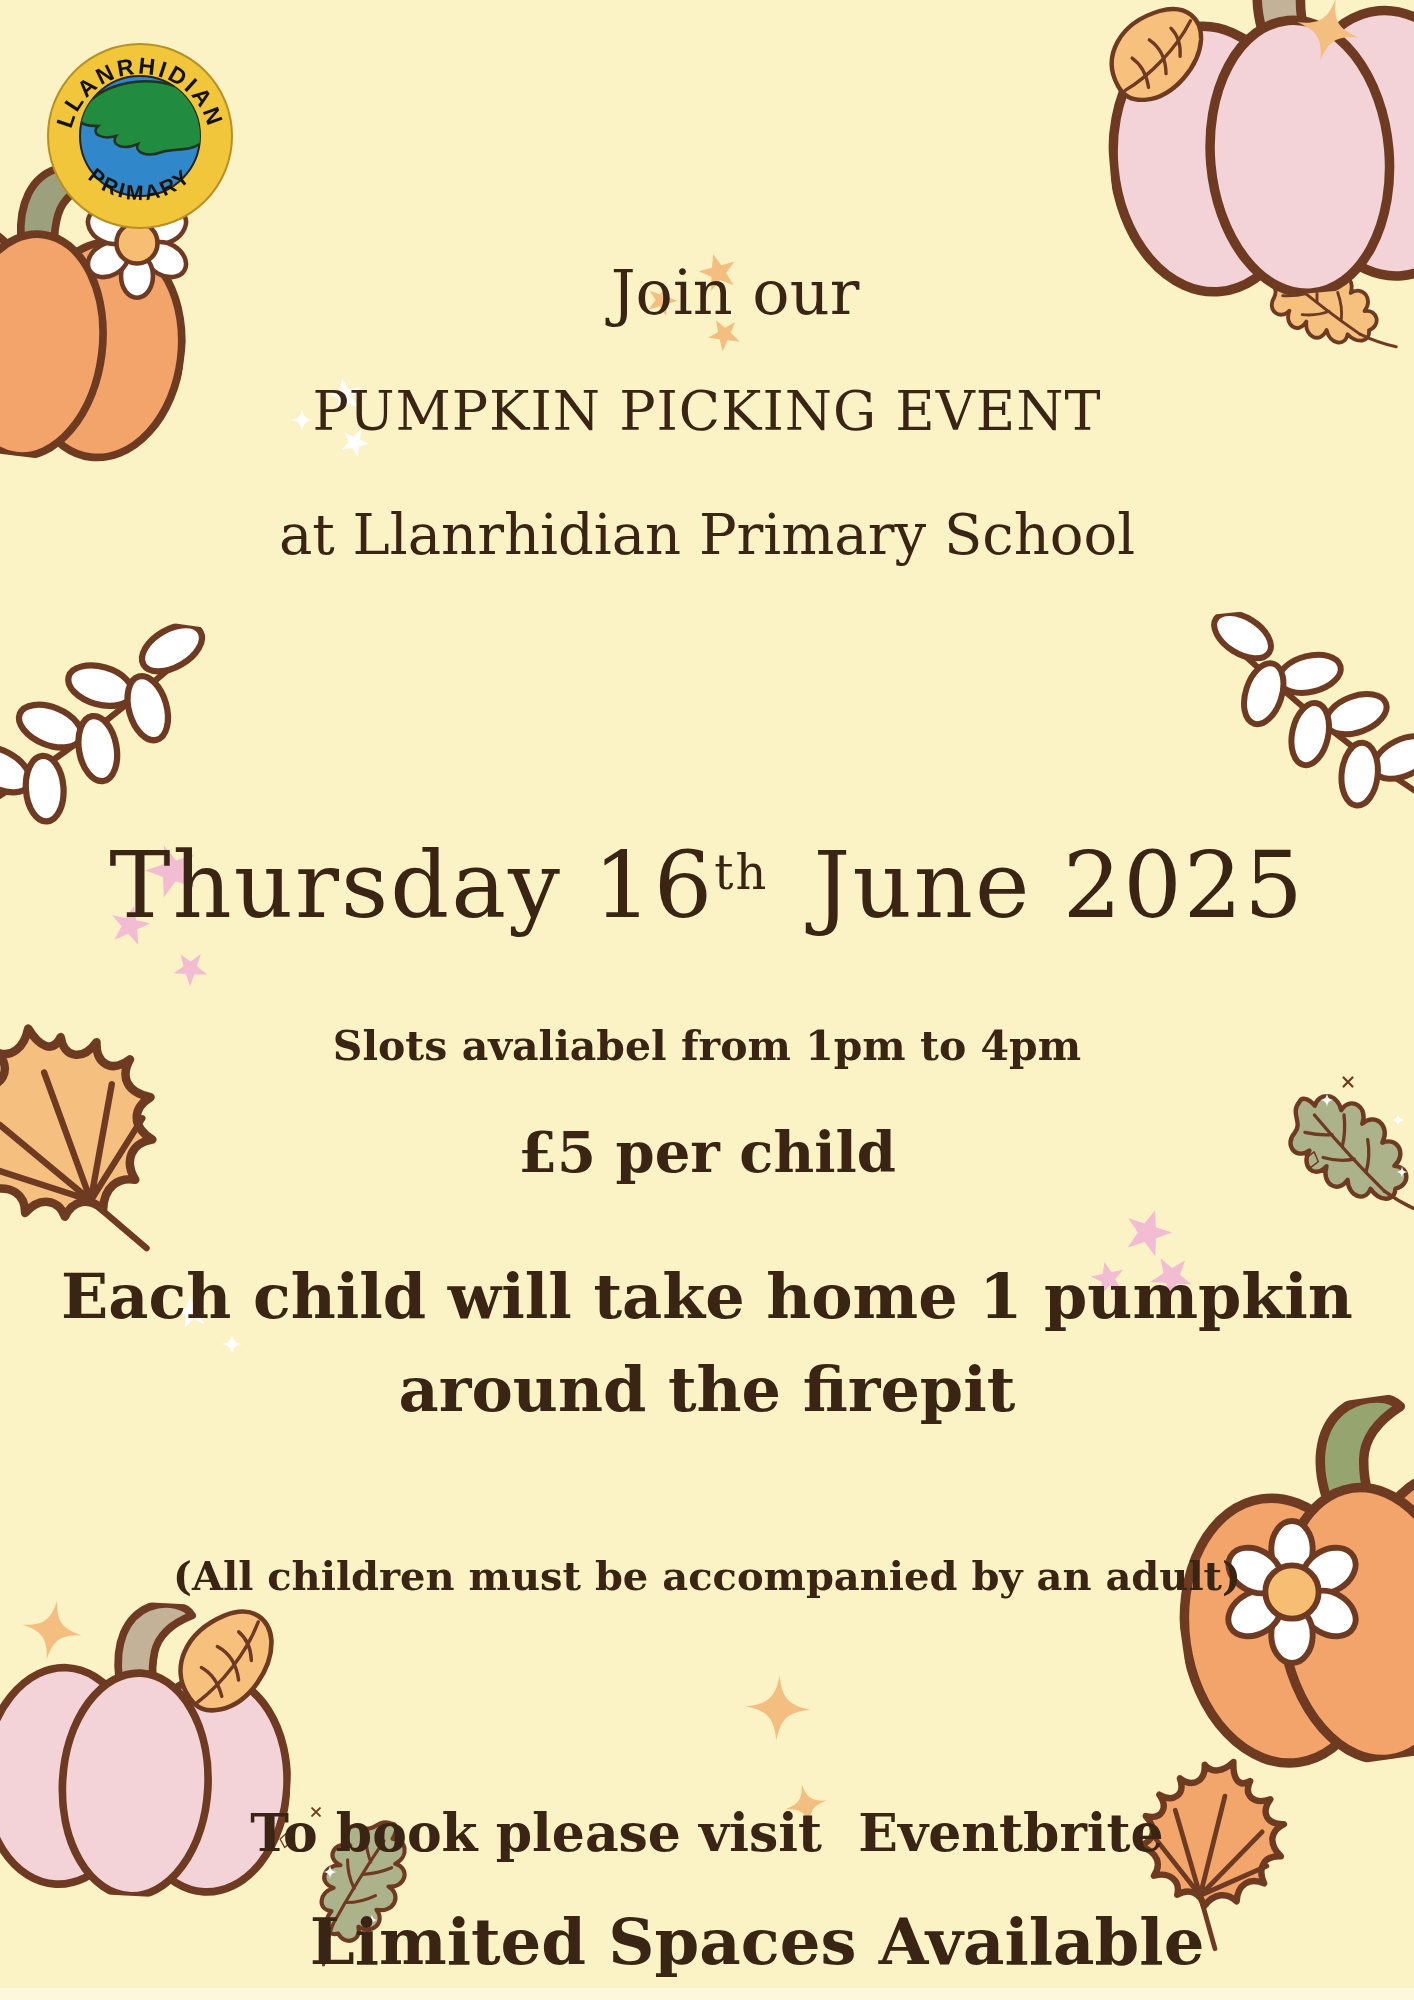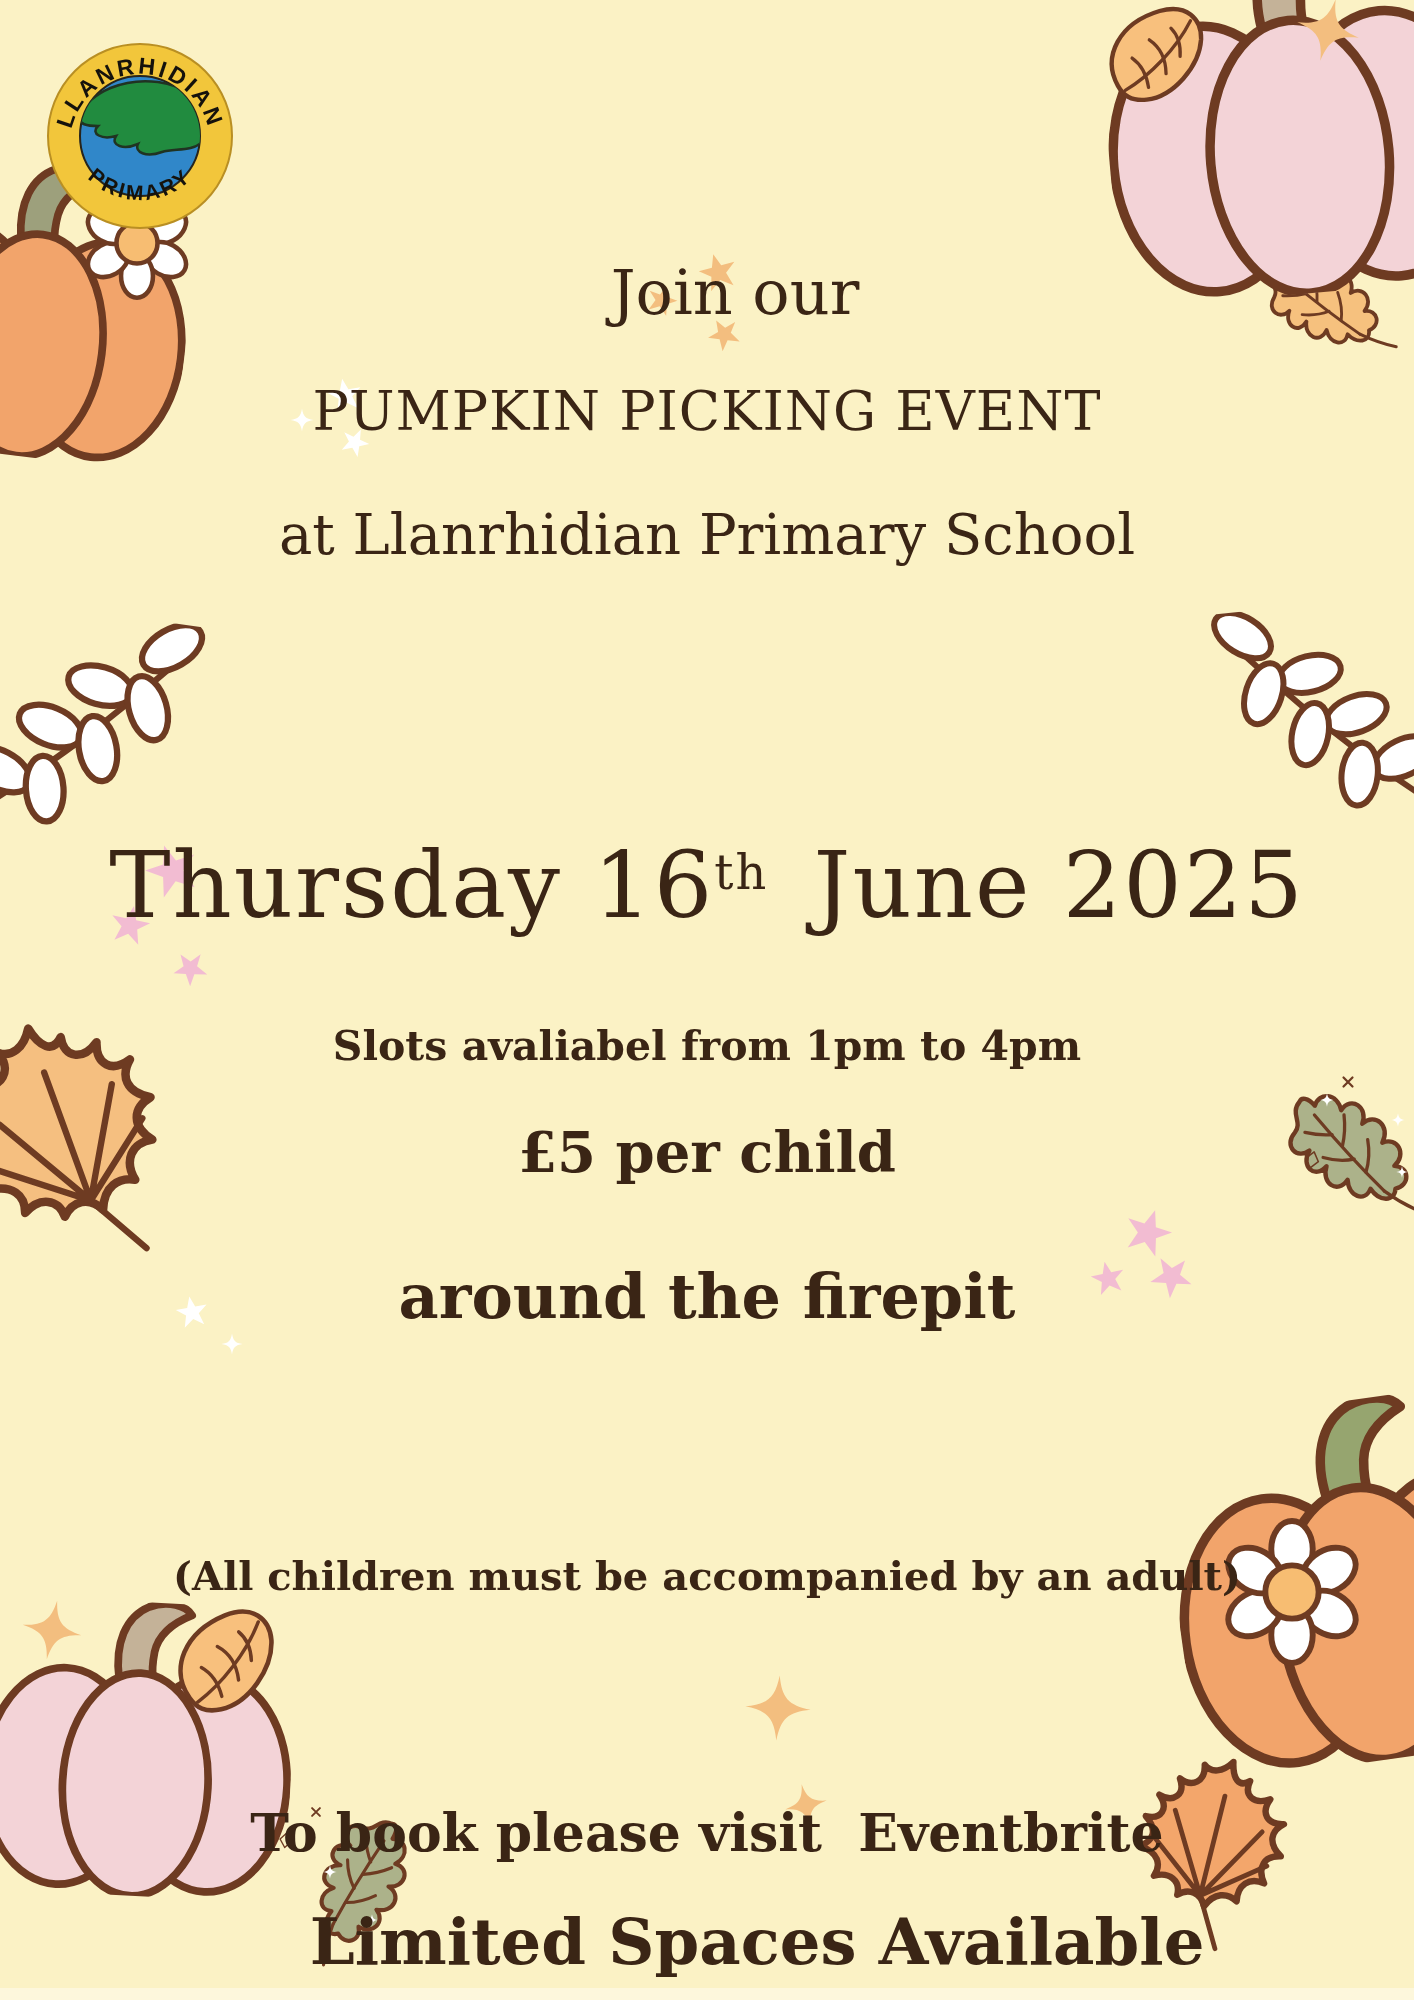--- a/index.html
+++ b/index.html
@@ -271,20 +271,21 @@
   <div class="txt t-intro">Join our</div>
   <div class="txt t-title">PUMPKIN PICKING EVENT</div>
   <div class="txt t-sub">at Llanrhidian Primary School</div>
 
   <div class="txt t-date"><span>Thursday 16</span><span class="sup">th</span><span> June 2025</span></div>
 
   <div class="txt t-slots">Slots avaliabel from 1pm to 4pm</div>
   <div class="txt t-price">£5 per child</div>
 
   <div class="txt t-details">
+    <span>Each child will take home 1 pumpkin</span>
     <span>around the firepit</span>
   </div>
 
   <div class="txt t-note">(All children must be accompanied by an adult)</div>
 
   <div class="txt t-book">
     <span>To book please visit  Eventbrite</span>
     
   </div>
 

